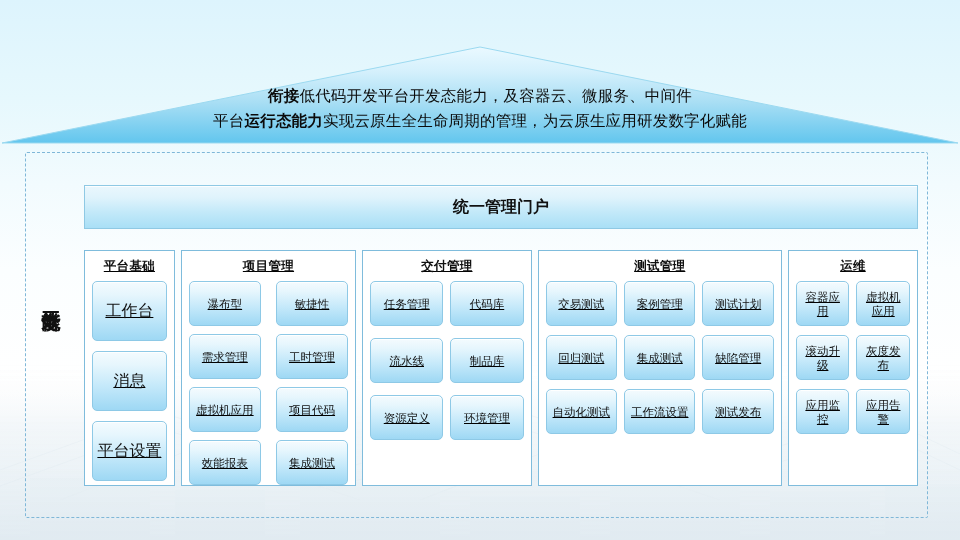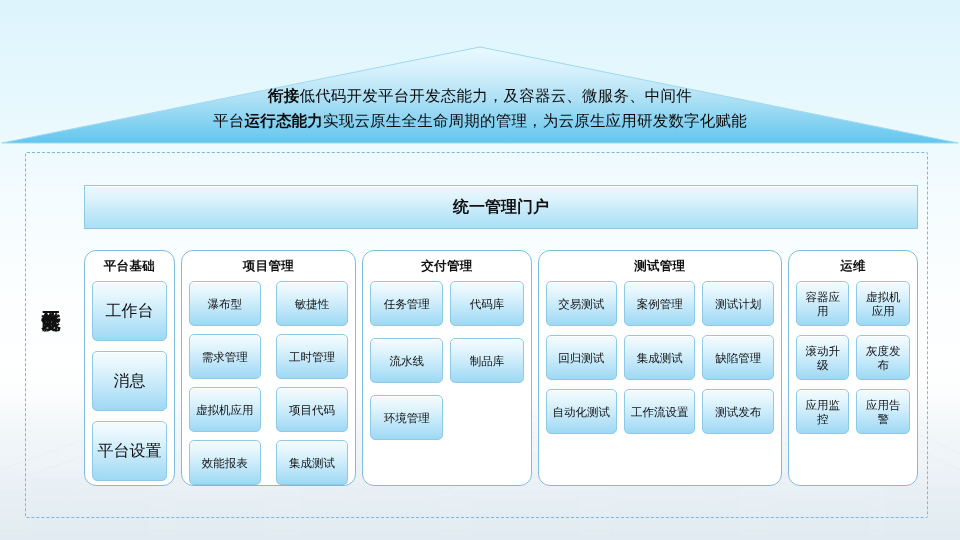--- a/index.html
+++ b/index.html
@@ -122,25 +122,26 @@
     left: 84px;
     top: 250px;
     width: 834px;
     height: 236px;
     display: flex;
     gap: 6px;
   }
 
   .panel {
     border: 1px solid #7fbcdc;
-    border-radius: 12px;
+    border-radius: 0;
     background: #ffffff;
     padding: 7px 7px 8px 7px;
     display: flex;
     flex-direction: column;
+    text-decoration: underline;
   }
   .panel-title {
     text-align: center;
     font-size: 12.5px;
     font-weight: 700;
     color: #111;
     line-height: 16px;
     margin-bottom: 7px;
     letter-spacing: 0.3px;
   }
@@ -283,20 +284,21 @@
       </div>
     </div>
 
     <div class="panel w-deliv">
       <div class="panel-title">交付管理</div>
       <div class="panel-grid">
         <div class="tile">任务管理</div>
         <div class="tile">代码库</div>
         <div class="tile">流水线</div>
         <div class="tile">制品库</div>
+        <div class="tile">资源定义</div>
         <div class="tile">环境管理</div>
       </div>
     </div>
 
     <div class="panel w-test">
       <div class="panel-title">测试管理</div>
       <div class="panel-grid">
         <div class="tile">交易测试</div>
         <div class="tile">案例管理</div>
         <div class="tile">测试计划</div>

